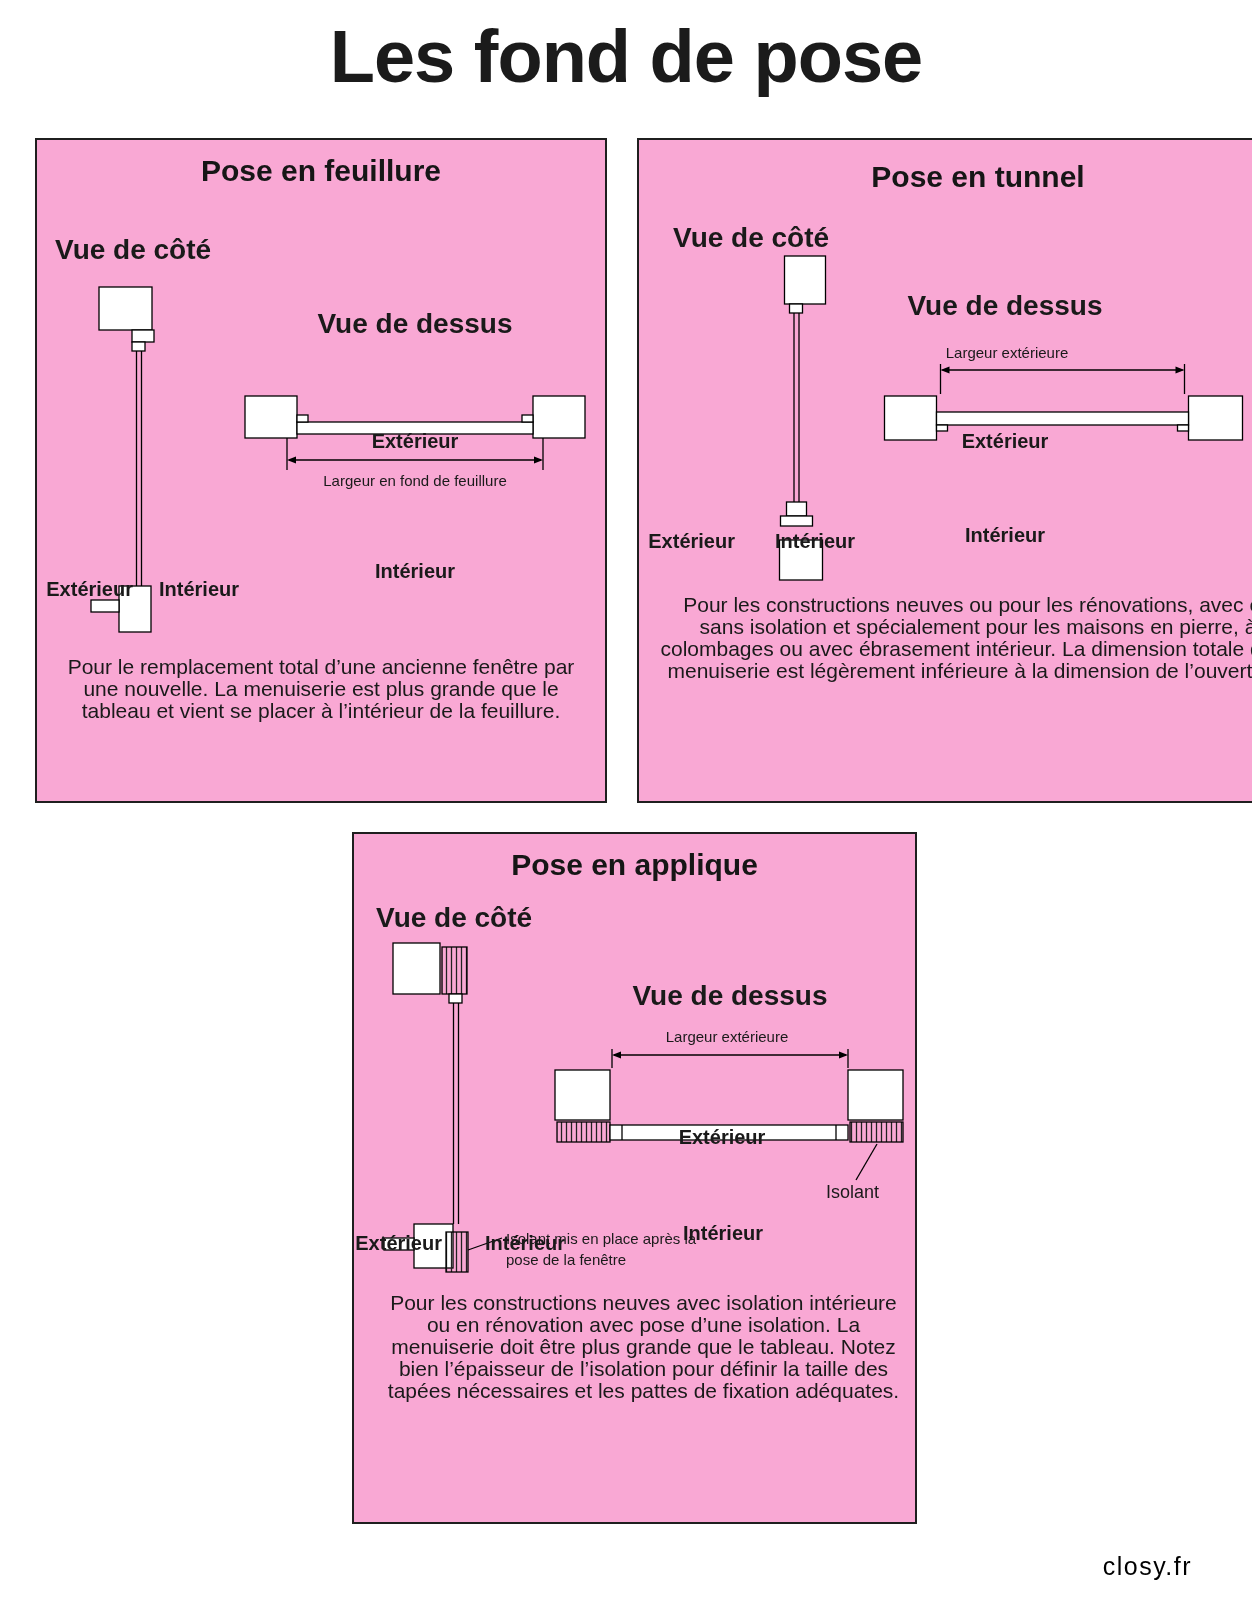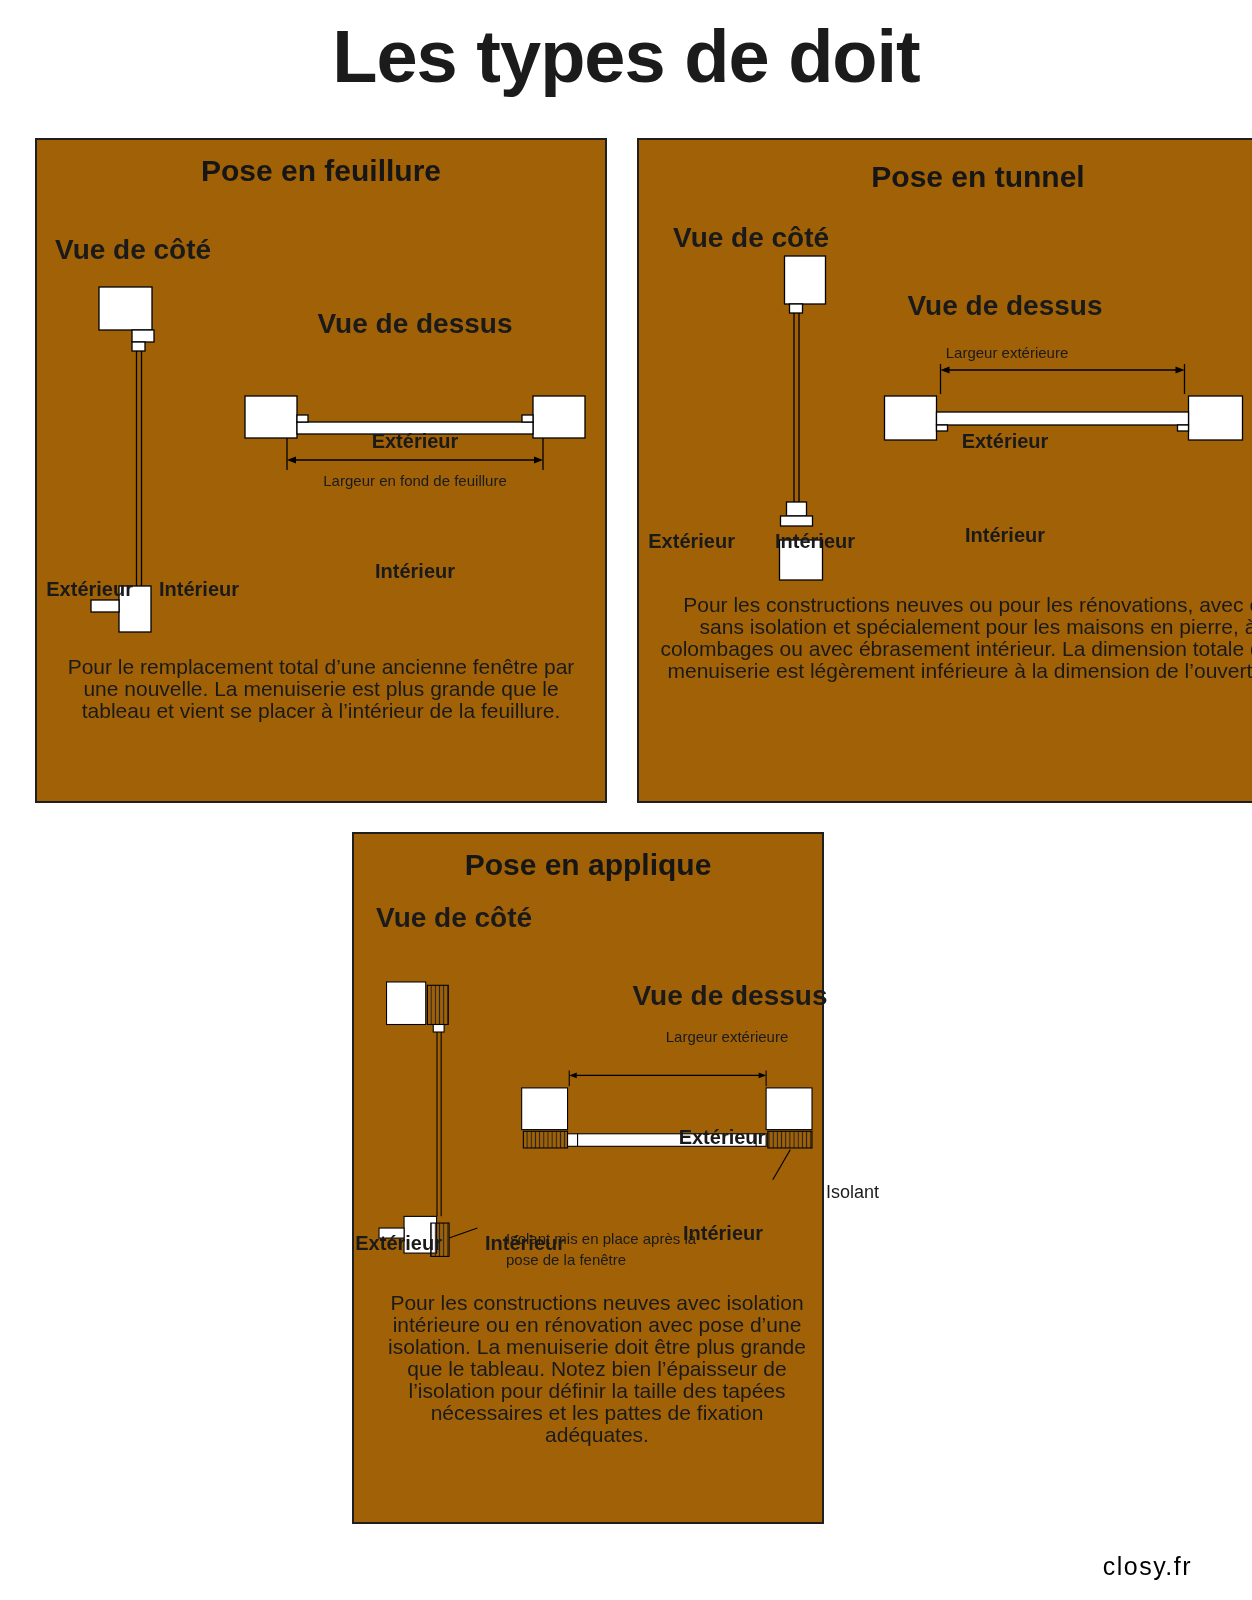--- a/index.html
+++ b/index.html
@@ -7,24 +7,24 @@
   body {
     width:1252px; height:1600px; position:relative;
     font-family:"Liberation Sans", sans-serif; color:#1a1a1a;
     overflow:hidden;
   }
   .page-title {
     position:absolute; left:0; top:14px; width:100%;
     text-align:center; font-size:74px; font-weight:bold;
     letter-spacing:-1px; color:#1b1b1b;
   }
-  .panel { position:absolute; border:2px solid #1f1f1f; background:#a16207; }
+  .panel { position:absolute; border:2px solid #1f1f1f; background:#f9a8d4; }
   .panel-feuillure { left:35px;  top:138px; width:572px; height:665px; }
   .panel-tunnel    { left:637px; top:138px; width:682px; height:665px; }
-  .panel-applique  { left:352px; top:832px; width:472px; height:692px; }
+  .panel-applique  { left:352px; top:832px; width:565px; height:692px; }
   .art { position:absolute; left:0; top:0; width:100%; height:100%; pointer-events:none; }
   .panel-title {
     position:absolute; left:0; width:100%; text-align:center;
     font-size:30px; font-weight:bold; color:#161616;
   }
   .lbl { position:absolute; white-space:nowrap; }
   .view-label { font-size:28px; font-weight:bold; }
   .io-label   { font-size:20px; font-weight:bold;margin-top:46px; }
   .dim-label  { font-size:15px; font-weight:normal; text-align:center; }
   .small-label{ font-size:18px; }
@@ -44,21 +44,21 @@
   svg .ln   { stroke:#000; stroke-width:1.3; fill:none; }
   svg .shp  { stroke:#000; stroke-width:1.3; fill:#ffffff; }
   svg .hat  { stroke:#000; stroke-width:1.3; }
   svg .arw  { fill:#000; stroke:none; }
 </style>
 </head>
 <body>
 
 <div>
 
-  <h1 class="page-title">Les types de doit</h1>
+  <h1 class="page-title">Les fond de pose</h1>
 
   <section class="panel panel-feuillure">
     <svg class="art" viewBox="0 0 568 661" aria-hidden="true">
       <g>
         <rect class="shp" x="62" y="147" width="53" height="43"></rect>
         <rect class="shp" x="95" y="190" width="22" height="12"></rect>
         <rect class="shp" x="95" y="202" width="13" height="9"></rect>
         <line class="ln" x1="99.5" y1="211" x2="99.5" y2="446"></line>
         <line class="ln" x1="104.5" y1="211" x2="104.5" y2="446"></line>
         <rect class="shp" x="82" y="446" width="32" height="46"></rect>

